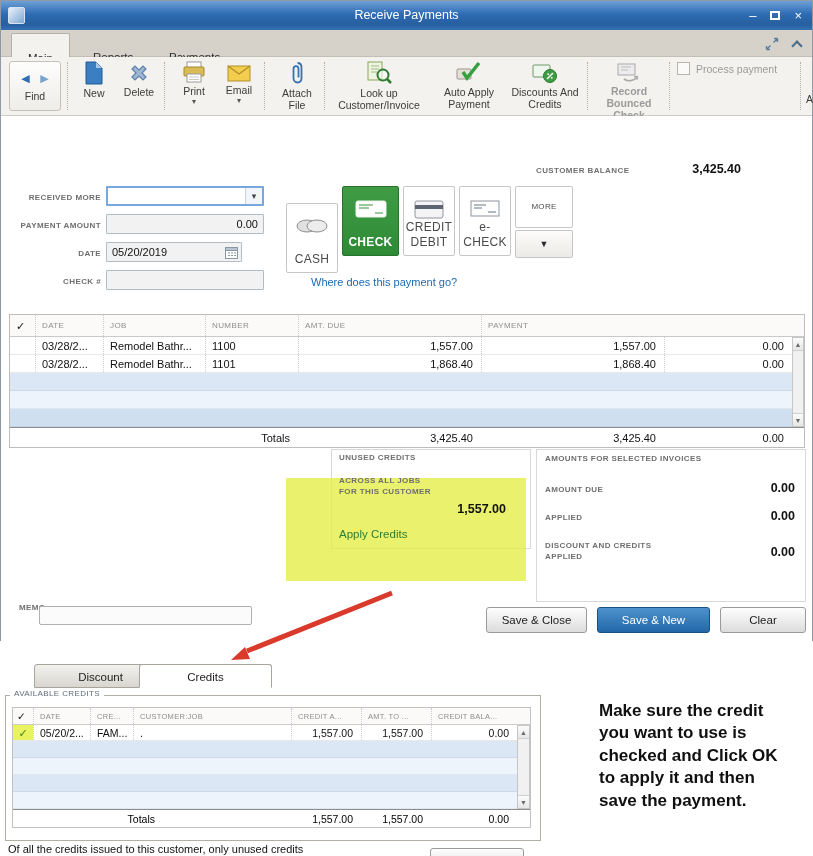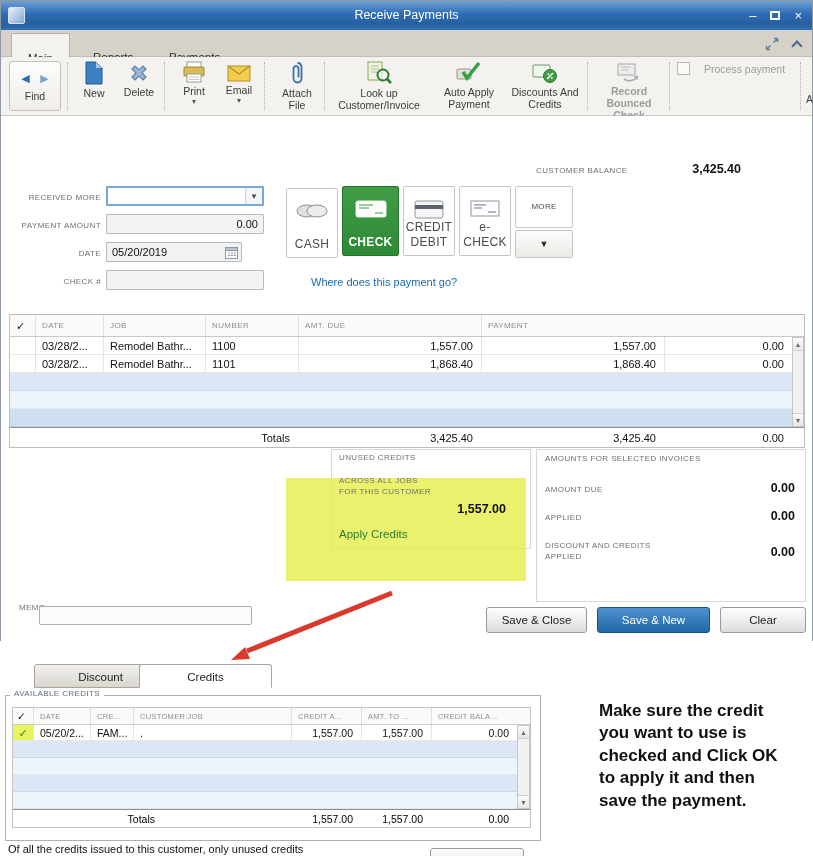--- a/index.html
+++ b/index.html
@@ -28,27 +28,27 @@
   .toolbar{position:absolute;left:0;top:56px;width:100%;height:59px;background:#f4f2ef;border-bottom:1px solid #cfccc4;}
   .tb-sep{position:absolute;top:5px;height:48px;border-left:1px dotted #b5b1a8;}
   .tb-item{position:absolute;top:4px;text-align:center;}
   .tb-icon{display:block;margin:0 auto 2px;}
   .tb-label{font-size:10.5px;color:#3c3c3c;line-height:1.15;}
   .tb-label.gray{color:#9b9b9b;}
   .tb-caret{font-size:8px;color:#555;line-height:1;margin-top:1px;}
   .tb-find{position:absolute;left:8px;top:4px;width:52px;height:50px;border:1px solid #c6c2ba;border-radius:3px;
     background:linear-gradient(#fdfdfc,#efede9);text-align:center;padding-top:6px;}
   .nav-arrow{font-size:11px;margin:0 3px;}
-  .tb-check{position:absolute;display:flex;align-items:center;gap:14px;font-size:10.5px;color:#9b9b9b;}
+  .tb-check{position:absolute;display:flex;align-items:center;gap:6px;font-size:10.5px;color:#9b9b9b;}
   .cb{width:13px;height:13px;border:1px solid #b9b5ad;background:#fbfaf8;display:inline-block;}
 
   
   .content{position:absolute;left:0;top:115px;width:100%;height:526px;background:#fff;}
   .h1{position:absolute;left:10px;top:8px;font-size:31px;font-weight:bold;color:#3e3e3e;letter-spacing:-.5px;}
-  .lbl{position:absolute;font-size:8px;color:#6f6f6f;letter-spacing:.4px;}
+  .lbl{position:absolute;font-size:8px;color:#6f6f6f;letter-spacing:.4px;font-weight:bold;}
   .lbl.r{width:92px;text-align:right;}
   .val-bold{position:absolute;font-size:12.5px;font-weight:bold;color:#111;text-align:right;}
   .field{position:absolute;height:20px;background:#f2f2f2;border:1px solid #b3bcc6;font-size:11px;color:#111;line-height:18px;padding:0 5px;border-radius:1px;}
   .field.num{text-align:right;}
   .combo{background:#fff;border:2px solid #78a7dc;}
   .combo-arrow{position:absolute;right:0;top:0;bottom:0;width:17px;border-left:1px solid #c8d4e2;background:#f2f6fa;text-align:center;font-size:9px;color:#444;line-height:16px;}
   .cal-icon{position:absolute;right:3px;top:3px;}
   .link{position:absolute;color:var(--link-blue,#1b6ab3);font-size:11px;}
 
   
@@ -267,21 +267,21 @@
         <svg class="cal-icon" width="13" height="13" viewBox="0 0 13 13">
             <rect x="0.5" y="1.5" width="12" height="11" fill="#fff" stroke="#8a97a5"></rect>
             <rect x="0.5" y="1.5" width="12" height="3" fill="#b8c4d0" stroke="#8a97a5"></rect>
             <path d="M3 7 h2 M6 7 h2 M9 7 h2 M3 9.5 h2 M6 9.5 h2 M9 9.5 h2" stroke="#8a97a5"></path>
           </svg>
       </div>
 
       <span class="lbl r" style="left:8px;top:161px;">CHECK #</span>
       <div class="field" style="left:105px;top:154px;width:158px;"></div>
 
-      <div class="tile" style="left:285px;top:72px;">
+      <div class="tile" style="left:285px;top:87px;">
         <svg class="tile-icon" width="34" height="18" viewBox="0 0 34 18">
             <ellipse cx="12" cy="9" rx="10" ry="6" fill="#e0e0e0" stroke="#8f8f8f"></ellipse>
             <ellipse cx="22" cy="9" rx="10" ry="6" fill="#ececec" stroke="#8f8f8f"></ellipse>
           </svg>
         <div class="tlabel">CASH</div>
       </div>
       <div class="tile green" style="left:341px;top:70px;width:57px;">
         <svg class="tile-icon" width="32" height="18" viewBox="0 0 32 18">
             <rect x="1" y="1" width="30" height="16" rx="2" fill="#fff" stroke="#e8f5e9"></rect>
             <path d="M4 5 h14 M4 8 h10 M20 13 h8" stroke="#7cb87f" stroke-width="1.5"></path>

